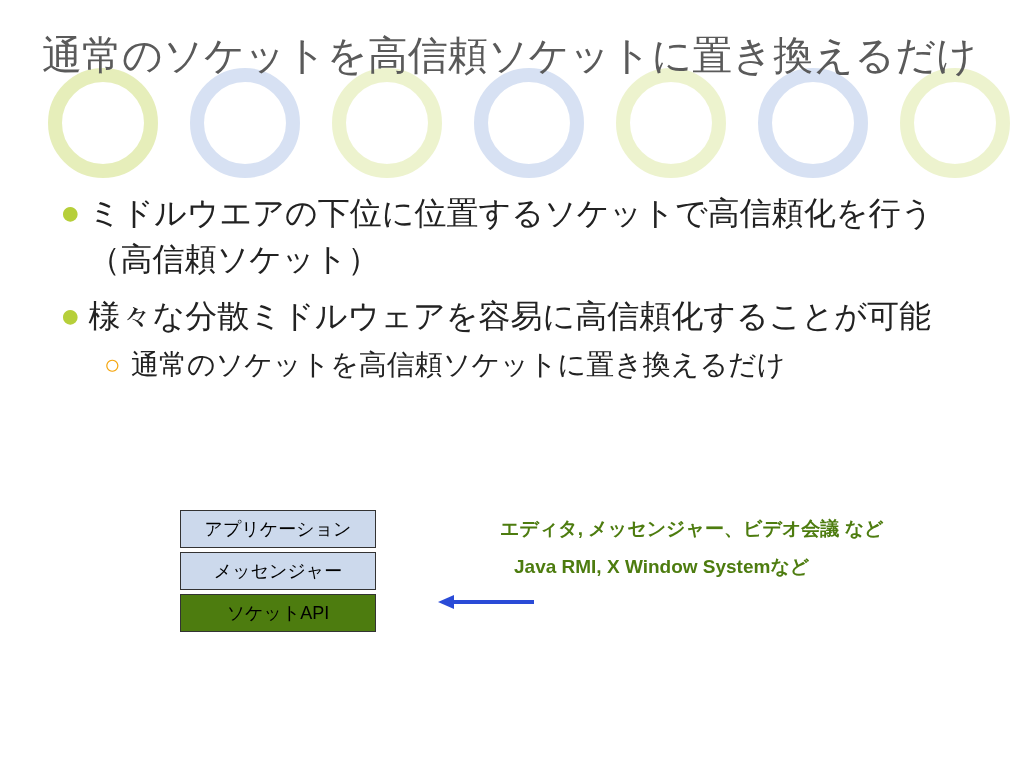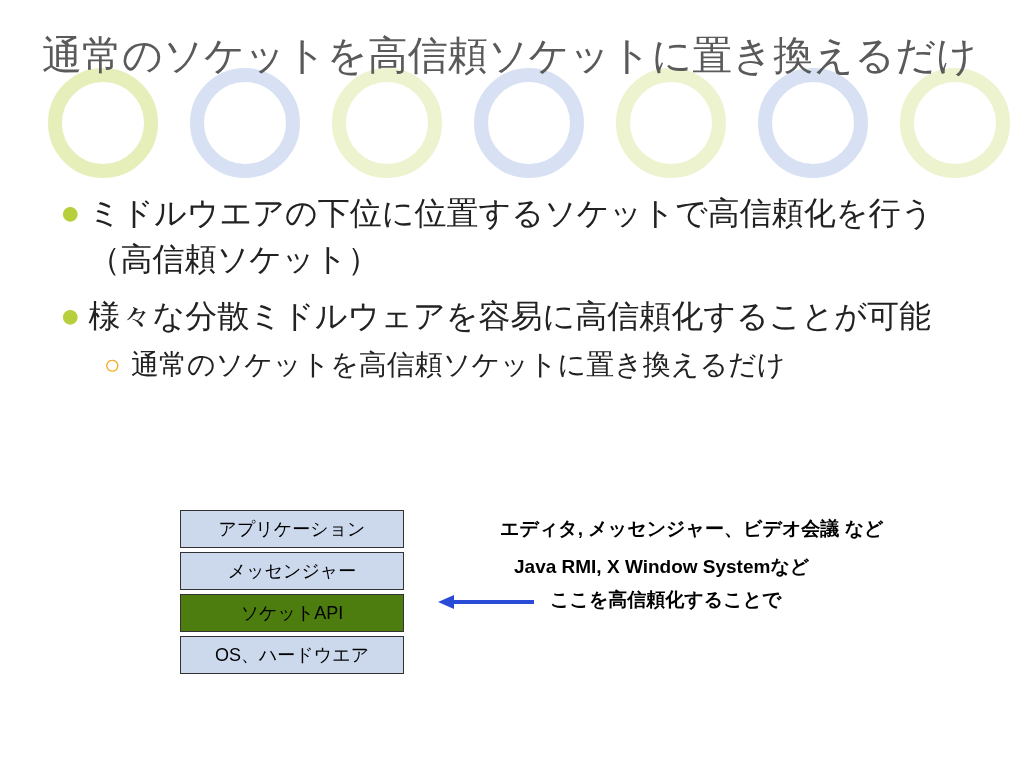--- a/index.html
+++ b/index.html
@@ -7,24 +7,24 @@
   .slide { position: relative; width: 1024px; height: 768px; }
   .bg-circles { position: absolute; top: 68px; left: 0; width: 1024px; height: 120px; z-index: 0; }
   .bg-circles .c { position: absolute; border-radius: 50%; }
   .title { position: absolute; top: 30px; left: 42px; right: 42px; font-size: 40px; color: #5a5a5a; line-height: 1.25; z-index: 2; }
   .body { position: absolute; top: 180px; left: 60px; right: 40px; z-index: 2; }
   .l1 { display: flex; align-items: flex-start; font-size: 32px; color: #222; margin-top: 10px; line-height: 1.45; }
   .l1 .bullet { color: #b6cf3a; font-size: 34px; margin-right: 8px; line-height: 1.35; }
   .l2 { display: flex; align-items: flex-start; font-size: 28px; color: #222; margin-left: 44px; margin-top: 6px; line-height: 1.45; }
   .l2 .bullet { color: #f5a60f; font-size: 28px; margin-right: 10px; line-height: 1.4; }
   .diagram { position: absolute; left: 180px; top: 510px; width: 780px; z-index: 2; }
-  .stack { position: absolute; left: 0; top: 0; width: 224px; }
+  .stack { position: absolute; left: 0; top: 0; width: 196px; }
   .box { border: 1px solid #333; text-align: center; font-size: 18px; padding: 6px 0; background: #ccd9ec; margin-bottom: 4px; }
   .box.socket { background: #4d7c0f; }
-  .annot { position: absolute; font-size: 19px; font-weight: bold; color: #000000; white-space: nowrap; }
+  .annot { position: absolute; font-size: 19px; font-weight: bold; color: #4d7c0f; white-space: nowrap; }
   .arrow { position: absolute; }
 </style>
 </head>
 <body>
 
 <div class="slide">
 
   <div class="bg-circles">
     <div class="c" style="left:48px; top:0; width:110px; height:110px; border:14px solid rgba(182,207,58,0.35);"></div>
     <div class="c" style="left:190px; top:0; width:110px; height:110px; border:14px solid rgba(140,170,220,0.35);"></div>
@@ -50,29 +50,27 @@
       <span class="bullet">○</span>
       <span>通常のソケットを高信頼ソケットに置き換えるだけ</span>
     </div>
   </div>
 
   <div class="diagram">
     <div class="stack">
       <div class="box">アプリケーション</div>
       <div class="box">メッセンジャー</div>
       <div class="box socket">ソケットAPI</div>
-      <div class="box">OS、ハードウエア</div>
     </div>
 
     <div class="annot" style="left:320px; top:6px;">エディタ, メッセンジャー、ビデオ会議  など</div>
     <div class="annot" style="left:334px; top:44px;">Java RMI, X Window Systemなど</div>
 
     <svg class="arrow" style="left:258px; top:82px;" width="96" height="20" viewBox="0 0 96 20">
       <line x1="96" y1="10" x2="14" y2="10" stroke="#2a4bd7" stroke-width="4"></line>
       <polygon points="0,10 16,3 16,17" fill="#2a4bd7"></polygon>
     </svg>
 
     <div class="annot" style="left:370px; top:78px; line-height:1.3;">
-      <div>ここを高信頼化することで</div>
     </div>
   </div>
 
 </div>
 
 </body></html>

